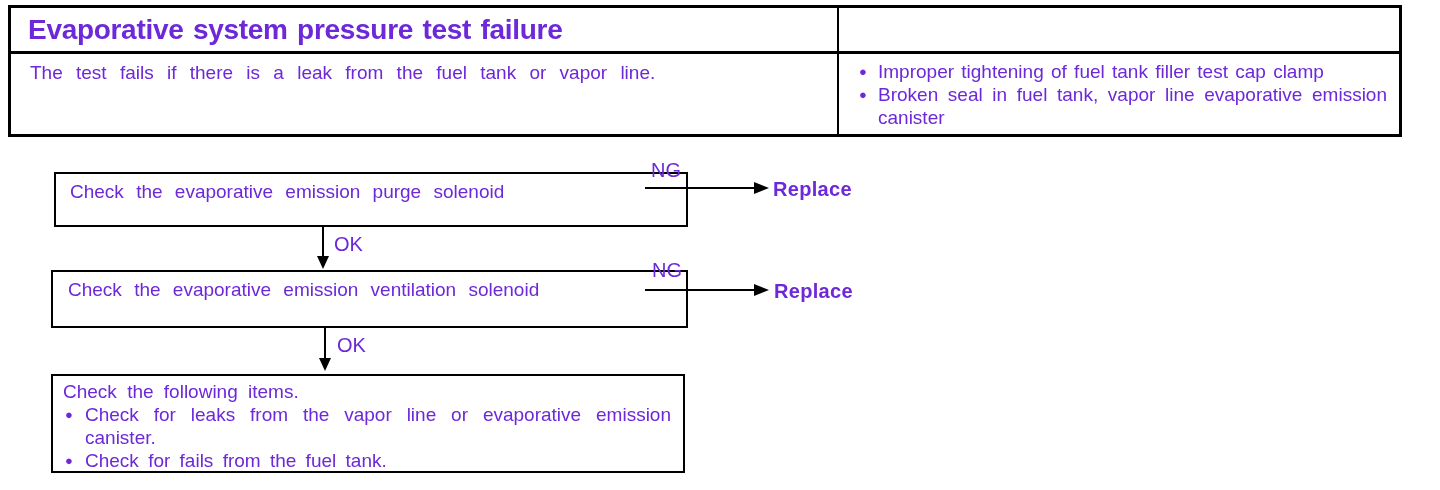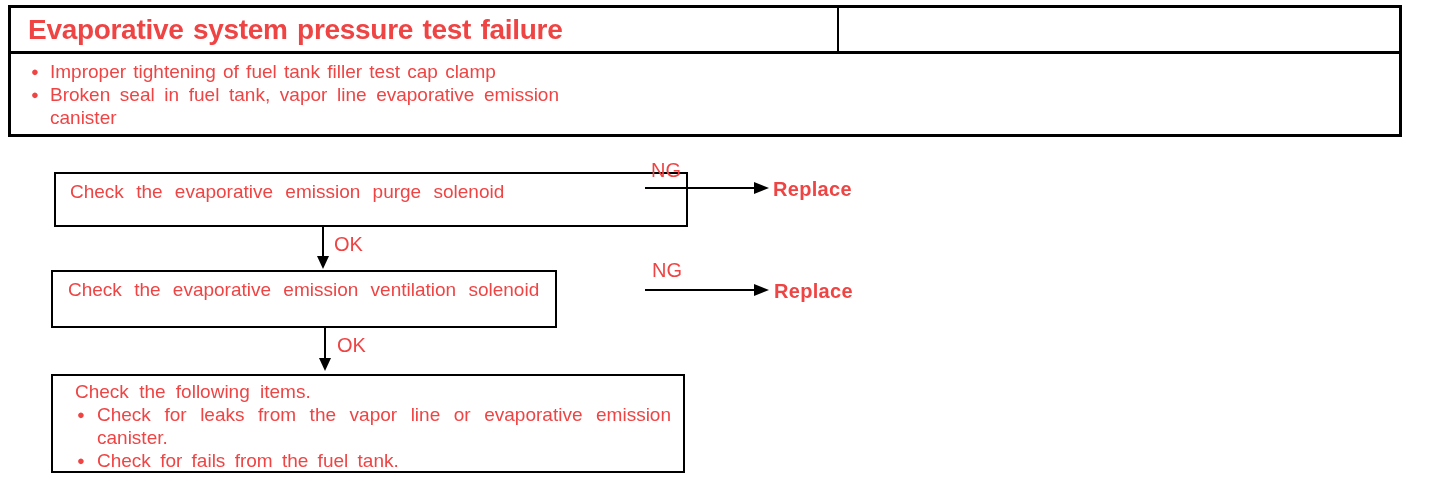--- a/index.html
+++ b/index.html
@@ -1,21 +1,21 @@
 <!DOCTYPE html>
 <html><head>
 <meta charset="utf-8">
 <style>
   html, body { margin: 0; padding: 0; background: #ffffff; }
   .page {
     position: relative;
     width: 1440px;
     height: 490px;
     background: #ffffff;
-    color: #ef4444;
+    color: #6d28d9;
     font-family: "Liberation Sans", sans-serif;
     overflow: hidden;
     text-decoration: underline;
   }
 
   
   .diag-table {
     position: absolute;
     left: 8px; top: 5px;
     width: 1394px; height: 132px;
@@ -50,22 +50,22 @@
   
   .flow-box {
     position: absolute;
     box-sizing: border-box;
     border: 2px solid #000;
     background: #fff;
     font-size: 19px;
     margin-left: 43px;
   }
   .box1 { left: 11px; top: 172px; width: 634px; height: 55px; padding: 7px 12px 0 14px; word-spacing: 7px; }
-  .box2 { left: 8px;  top: 270px; width: 506px; height: 58px; padding: 7px 12px 12px 15px; word-spacing: 7px; }
-  .box3 { left: 8px;  top: 374px; width: 634px; height: 99px; padding: 4px 8px 0 16px; }
+  .box2 { left: 8px;  top: 270px; width: 637px; height: 58px; padding: 7px 12px 12px 15px; word-spacing: 7px; }
+  .box3 { left: 8px;  top: 374px; width: 634px; height: 99px; padding: 4px 8px 0 4px; }
   .box3 .box-title { font-size: 19px; line-height: 23px; word-spacing: 5px; margin-left: 6px; }
   .box3 ul { margin: 0; padding: 0; list-style: none; }
   .box3 li { display: flex; font-size: 19px; line-height: 23px; }
   .box3 .bullet { flex: 0 0 28px; padding-left: 8px; box-sizing: border-box; font-size: 13px; line-height: 23px; }
   .box3 .li-text { flex: 1 1 auto; text-align: justify; word-spacing: 4px; padding-right: 4px; }
 
   
   .hline { position: absolute; height: 2px; background: #000; }
   .vline { position: absolute; width: 2px; background: #000; }
   .arrow-right { position: absolute; width: 0; height: 0;
@@ -98,20 +98,23 @@
 
 <div class="page">
 
   <div class="diag-table">
     <div class="t-row header">
       <div class="t-cell left">
         <span>Evaporative system pressure test failure</span>
       </div>
     </div>
     <div class="t-row body">
+      <div class="t-cell left">
+        <span>The test fails if there is a leak from the fuel tank or vapor line.</span>
+      </div>
       <div class="t-cell right">
         <ul class="cause-list">
           <li>
             <span class="bullet">●</span>
             <span class="li-text">Improper tightening of fuel tank filler test cap clamp</span>
           </li>
           <li>
             <span class="bullet">●</span>
             <span class="li-text">Broken seal in fuel tank, vapor line evaporative emission canister</span>
           </li>

